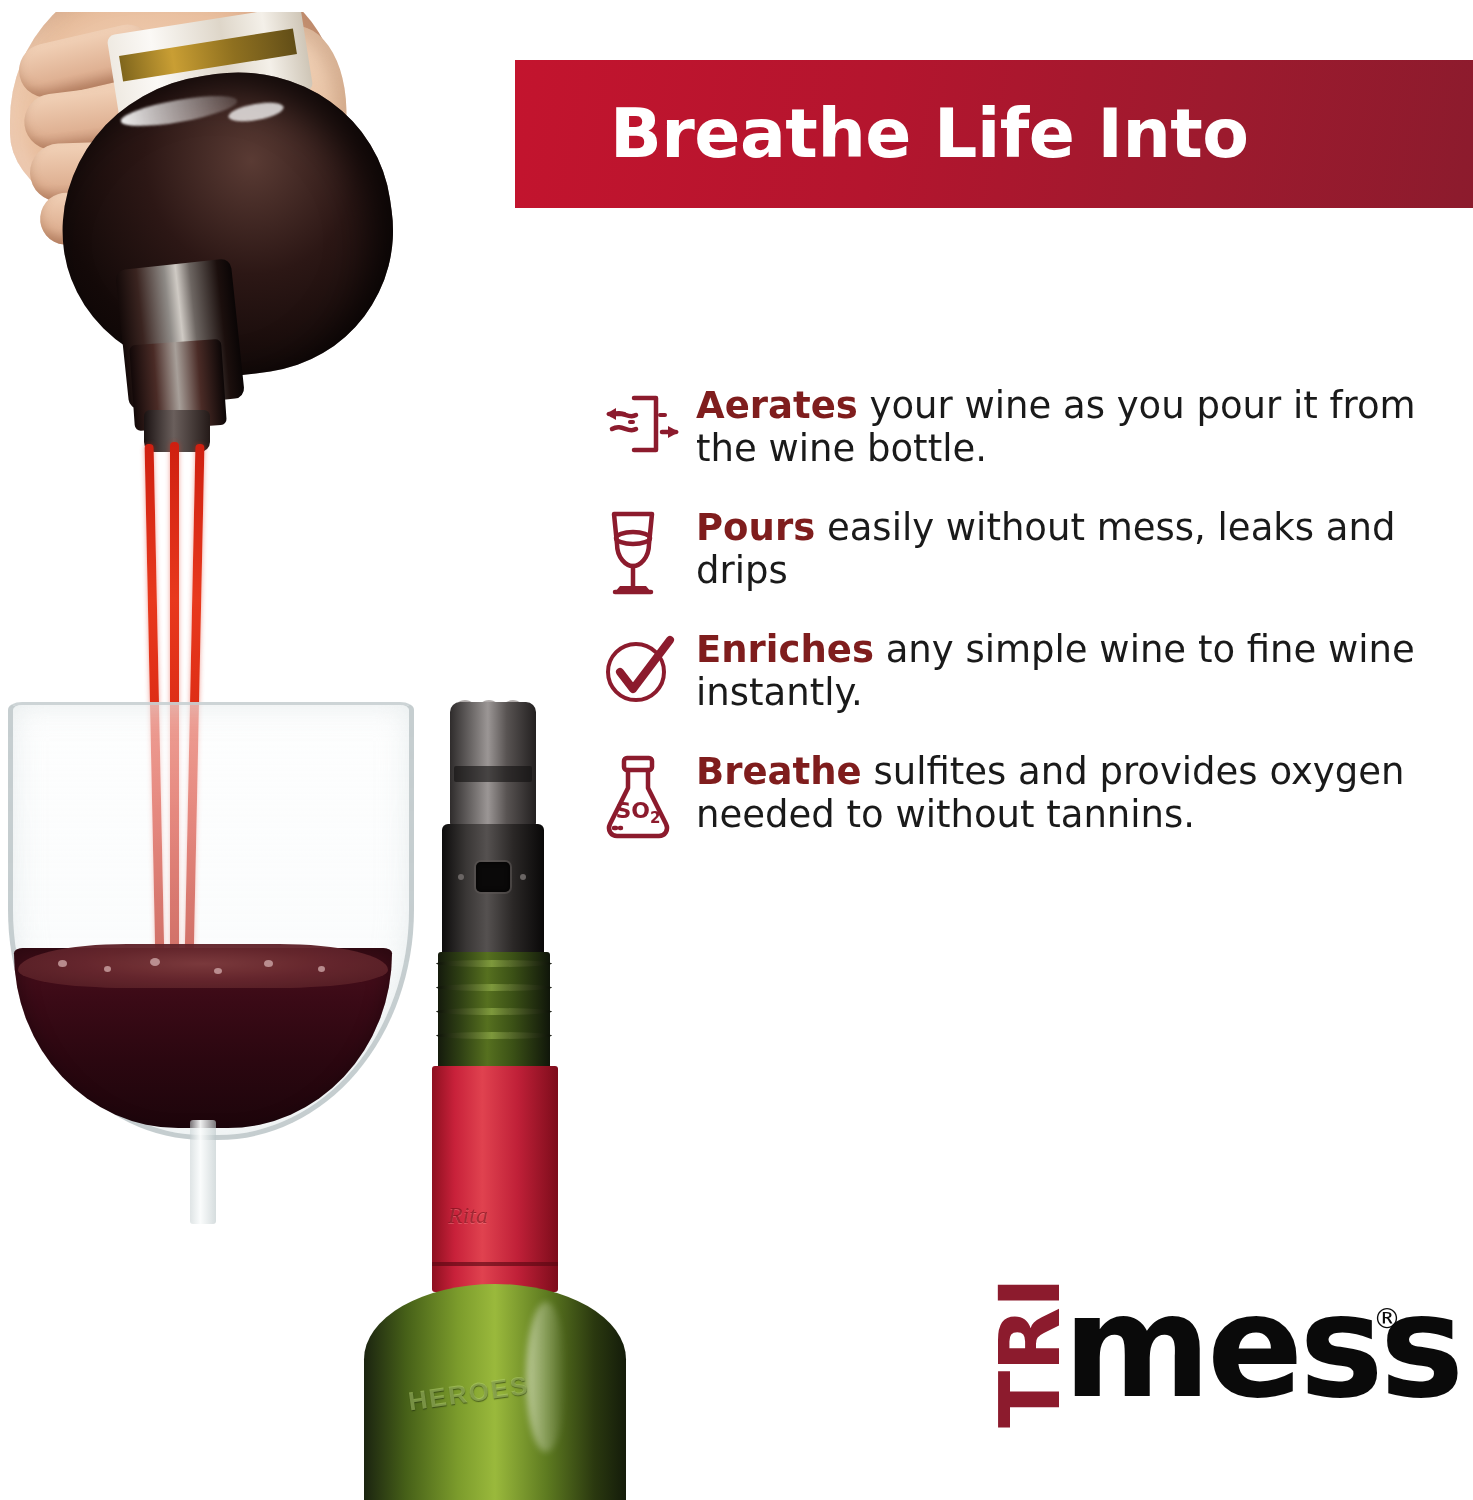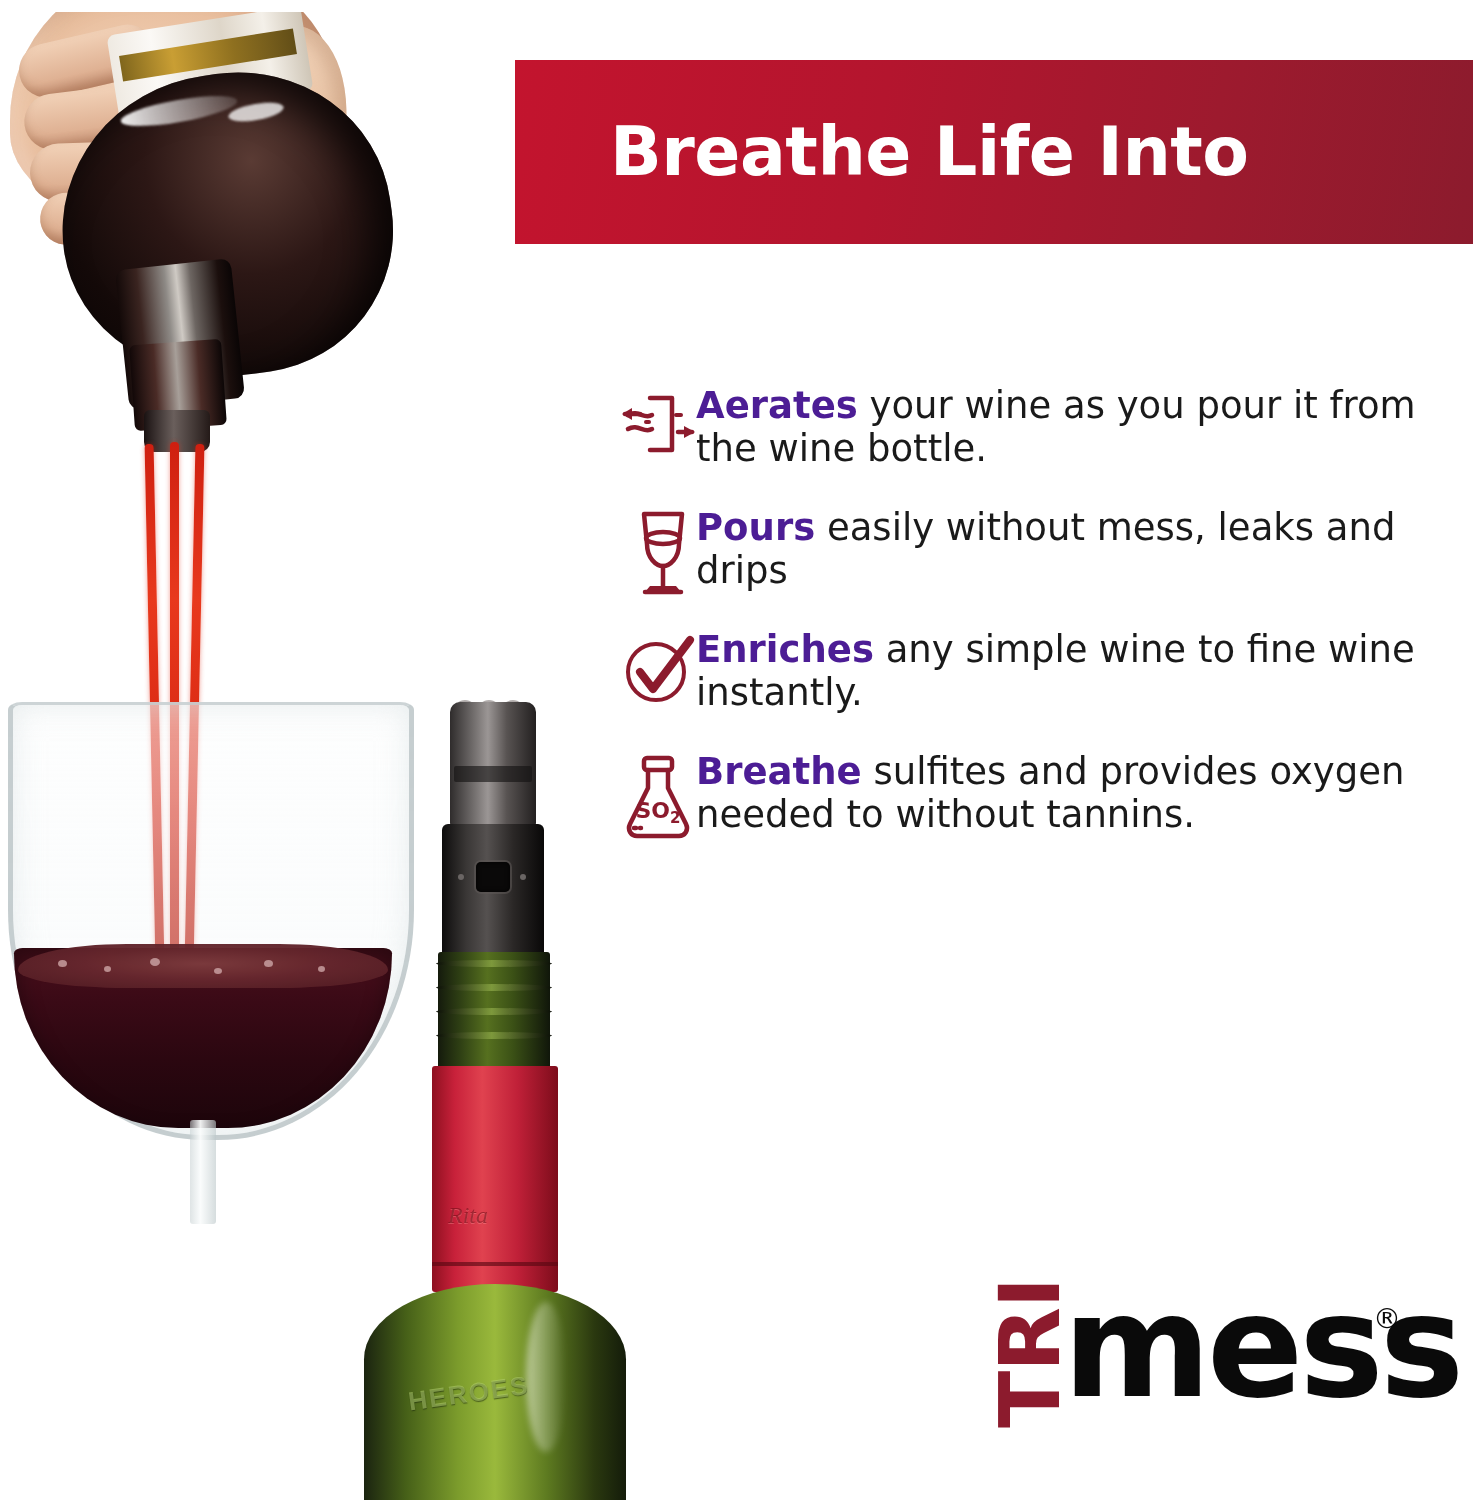--- a/index.html
+++ b/index.html
@@ -110,33 +110,33 @@
          background:linear-gradient(90deg,#1b2410 0%,#466018 16%,#7c9c2c 36%,#9ab93c 50%,#5d7a20 70%,#2a380f 88%,#141c0a 100%);
          border-radius:52% 52% 8px 8px / 34% 34% 4px 4px;}
   .body-emb{position:absolute;top:676px;left:78px;color:rgba(190,220,120,.5);font-size:26px;
          font-weight:bold;letter-spacing:2px;text-shadow:0 1px 1px rgba(30,45,12,.6);
          transform:rotate(-8deg);}
   .body-hl{position:absolute;left:196px;top:600px;width:40px;height:150px;
          background:linear-gradient(90deg,rgba(255,255,255,.5),rgba(255,255,255,0));
          border-radius:50%;filter:blur(3px);}
 
   
-  .banner{position:absolute;left:515px;top:60px;width:958px;height:184px;
+  .banner{position:absolute;left:515px;top:60px;width:958px;height:148px;
           background:linear-gradient(100deg,#c3142e 0%,#b4152e 38%,#9d1a2e 72%,#8c1b2d 100%);
           display:flex;align-items:center;}
   .banner h1{margin:0;padding:0 0 0 95px;color:#ffffff;font-size:68px;line-height:1.07;
           font-weight:bold;letter-spacing:-.5px;font-family:"DejaVu Sans",sans-serif;}
 
   
   .features{position:absolute;left:600px;top:382px;width:860px;}
   .feature{display:flex;align-items:flex-start;margin-bottom:30px;}
-  .f-icon{flex:0 0 96px;height:86px;display:flex;align-items:flex-start;justify-content:flex-end;padding-top:6px;text-decoration:underline;}
+  .f-icon{flex:0 0 96px;height:86px;display:flex;align-items:flex-start;justify-content:flex-start;padding-top:6px;text-decoration:underline;}
   .f-text{flex:1;font-size:37px;line-height:1.17;color:#1a1a1a;
           font-family:"DejaVu Sans",sans-serif;padding-top:2px;}
-  .f-text b{color:#4c1d95;font-weight:bold;}
+  .f-text b{color:#7f1d1d;font-weight:bold;}
 
   
   .logo{position:absolute;left:955px;top:1272px;width:450px;height:170px;}
   .logo-tri{position:absolute;left:0;top:6px;width:150px;height:150px;
             display:flex;align-items:center;justify-content:center;}
   .logo-tri span{transform:rotate(-90deg);color:#8c1b2d;font-weight:bold;font-size:84px;
             letter-spacing:-1px;font-family:"DejaVu Sans",sans-serif;line-height:1;}
   .logo-bella{position:absolute;left:108px;top:0;color:#0a0a0a;font-weight:bold;font-size:142px;
             letter-spacing:-4px;font-family:"DejaVu Sans",sans-serif;line-height:1.05;}
   .logo-reg{position:absolute;left:418px;top:30px;color:#0a0a0a;font-size:28px;

